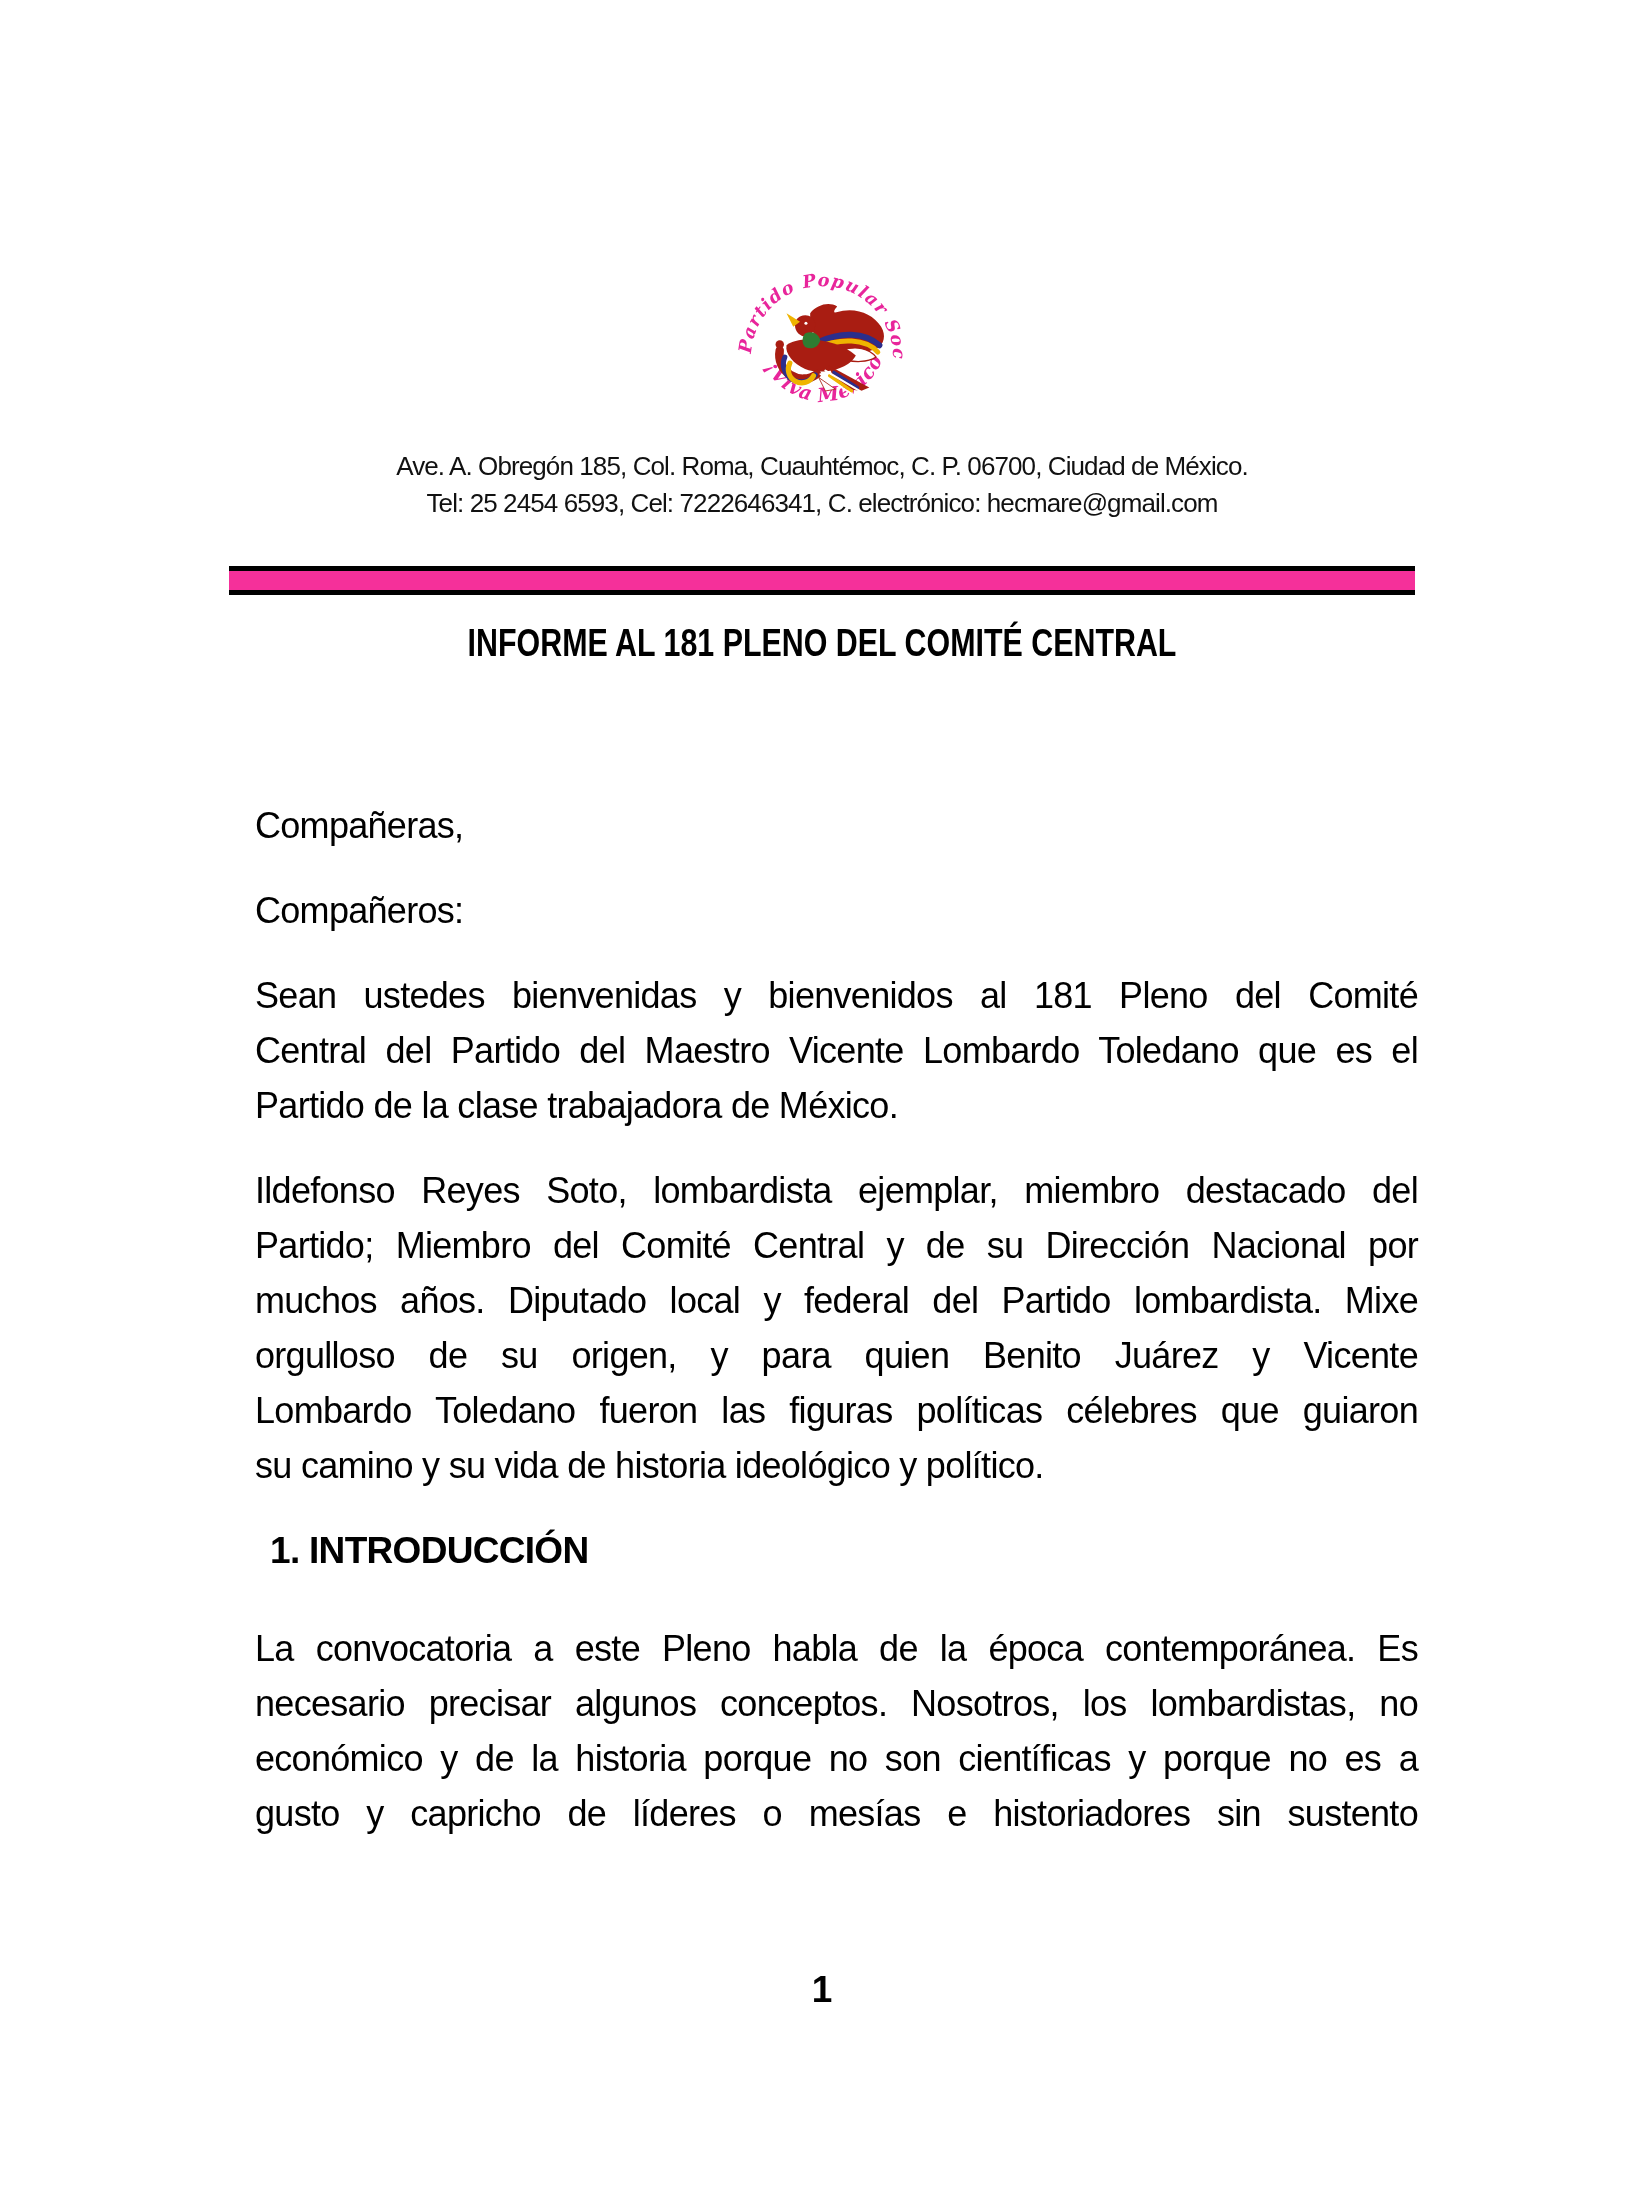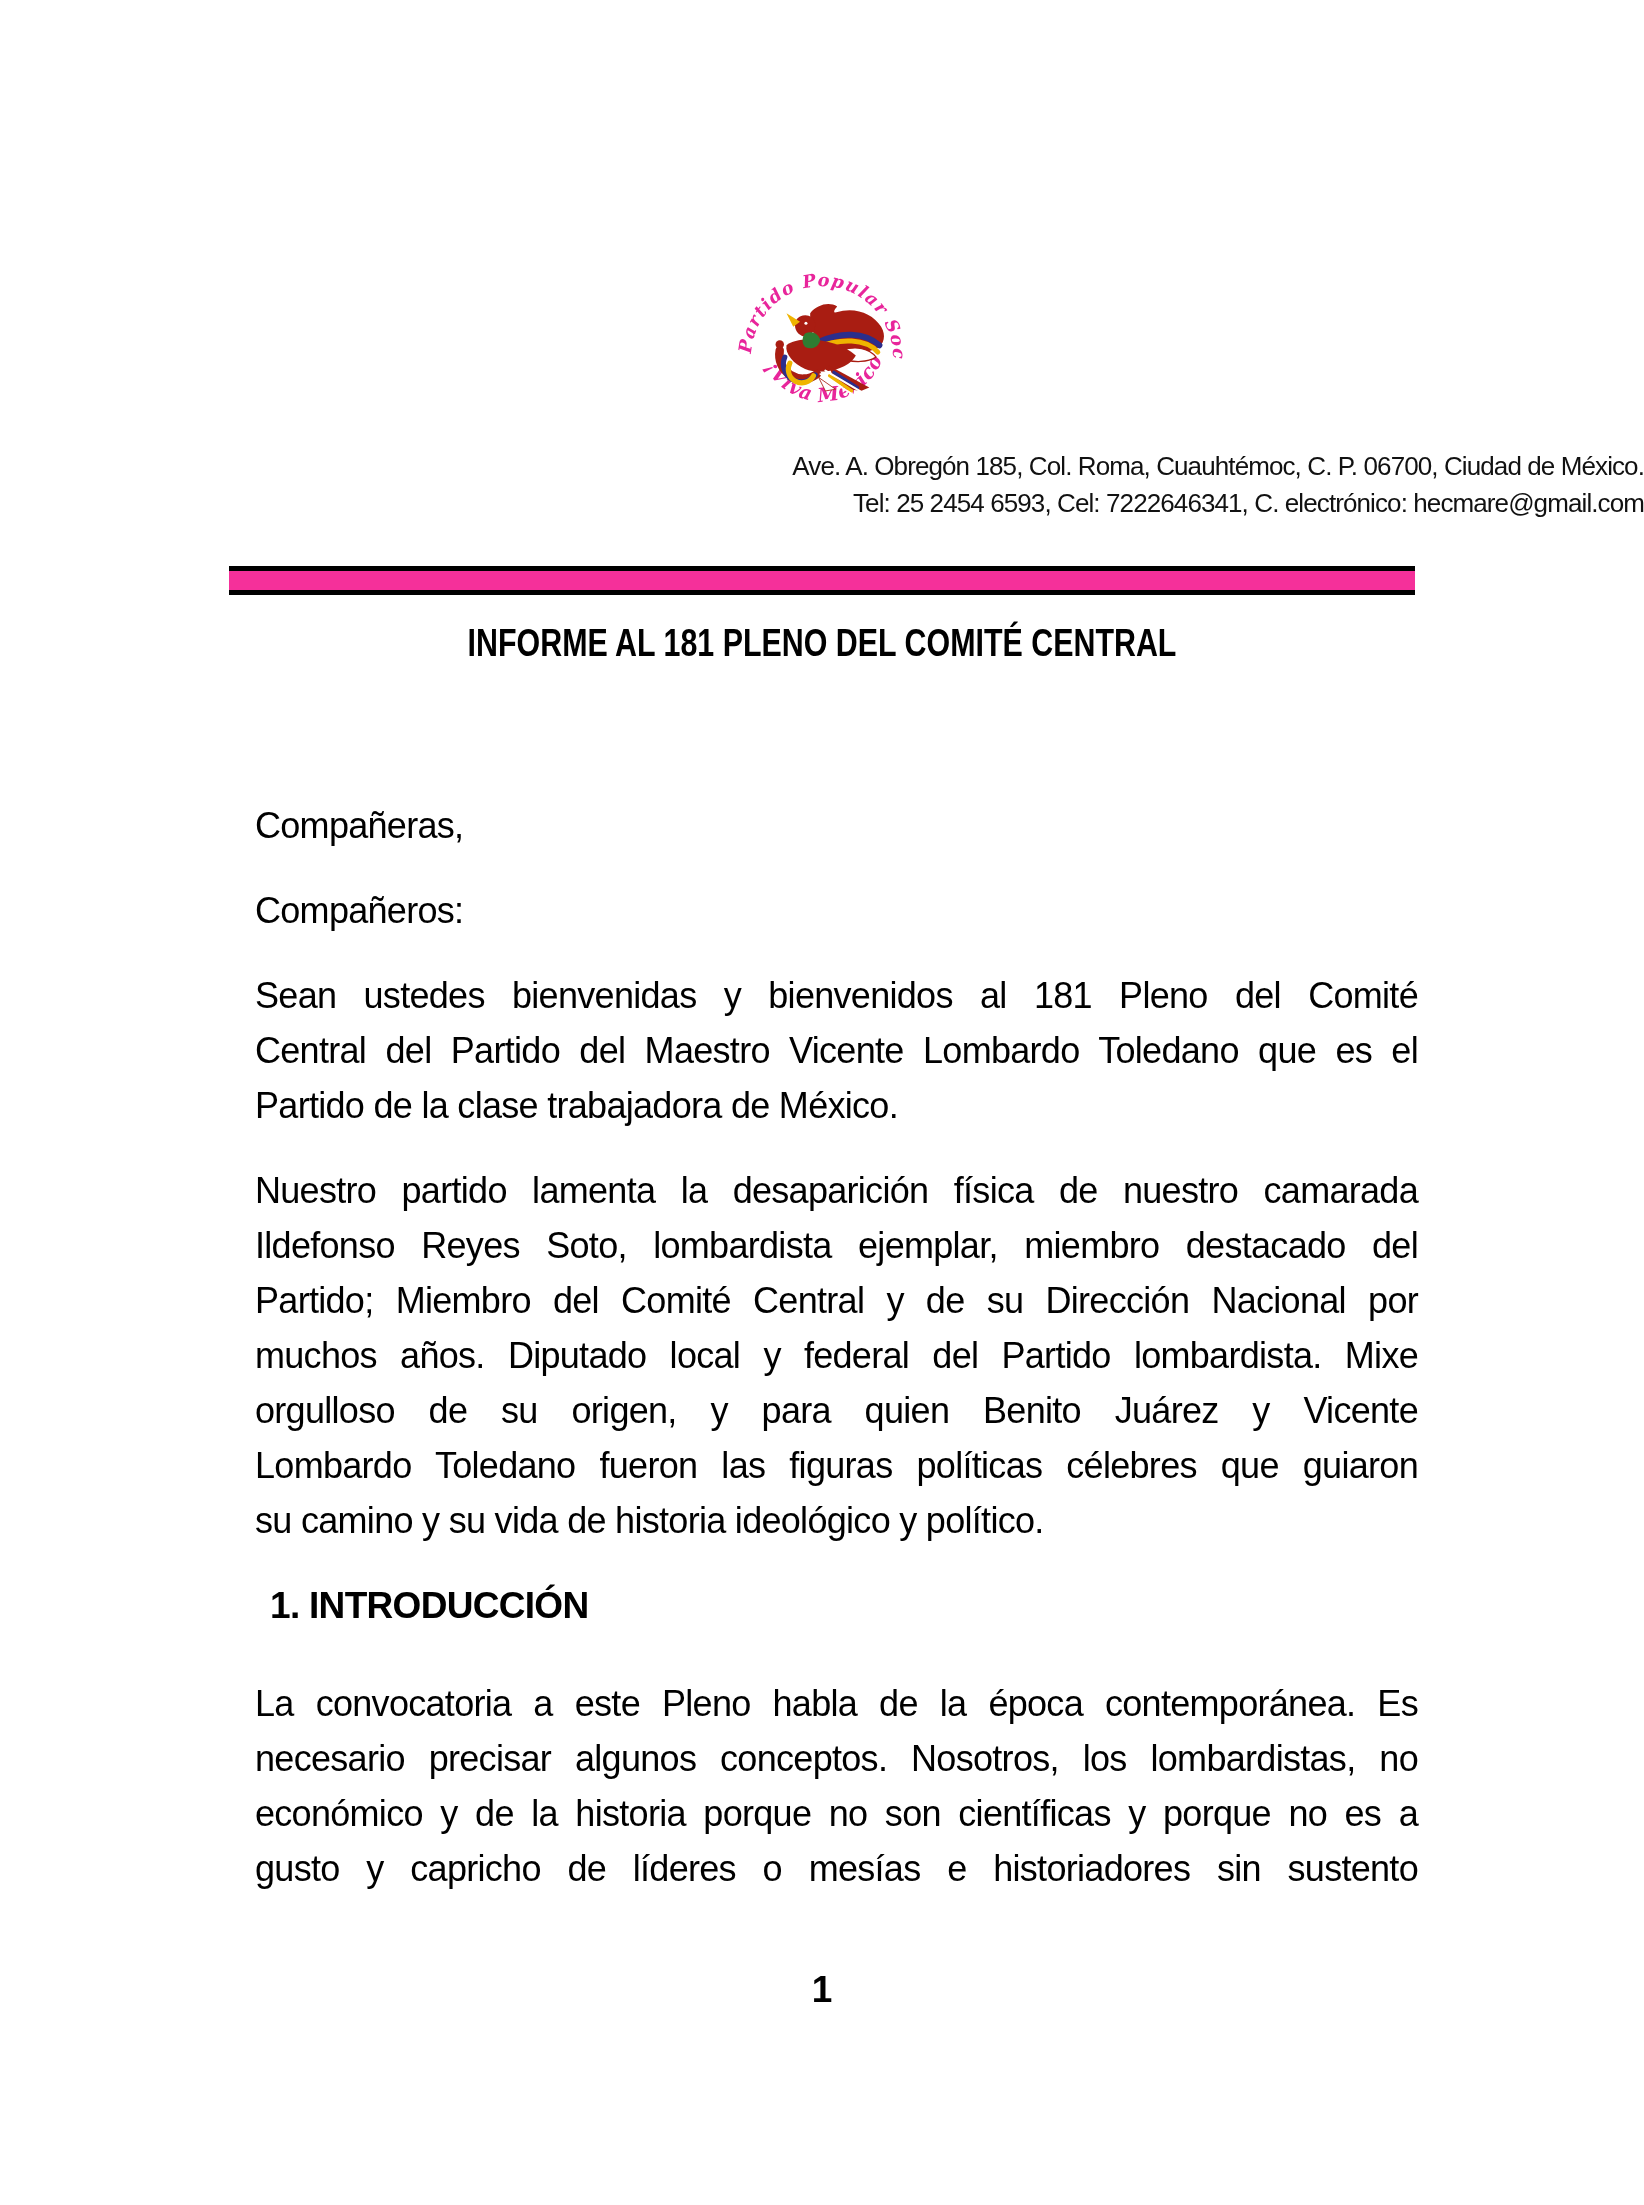--- a/index.html
+++ b/index.html
@@ -30,21 +30,21 @@
   .f-white { fill:var(--logo-white); }
   .f-pink  { fill:var(--logo-pink); }
   .st-blue  { stroke:var(--logo-blue);  fill:none; stroke-linecap:round; }
   .st-yellow{ stroke:var(--logo-yellow);fill:none; stroke-linecap:round; }
   .st-red   { stroke:var(--logo-red);   fill:none; stroke-linecap:round; }
   .st-white { stroke:var(--logo-white); fill:none; stroke-linecap:round; }
 
   
   .address {
     position:absolute; top:448px; left:0; width:100%;
-    text-align:right;
+    text-align:center;
     font-size:26px; line-height:37px;
     letter-spacing:-0.9px;
     color:#111;
   }
 
   
   .divider {
     position:absolute; top:566px; left:229px;
     width:1186px; height:18.7px;
     background:var(--divider);
@@ -153,21 +153,20 @@
       </div>
       <div class="block">
         <div class="line">Compañeros:</div>
       </div>
       <div class="block">
         <div class="line j">Sean ustedes bienvenidas y bienvenidos al 181 Pleno del Comité</div>
         <div class="line j">Central del Partido del Maestro Vicente Lombardo Toledano que es el</div>
         <div class="line">Partido de la clase trabajadora de México.</div>
       </div>
       <div class="block">
-        <div class="line j">Nuestro partido lamenta la desaparición física de nuestro camarada</div>
         <div class="line j">Ildefonso Reyes Soto, lombardista ejemplar, miembro destacado del</div>
         <div class="line j">Partido; Miembro del Comité Central y de su Dirección Nacional por</div>
         <div class="line j">muchos años. Diputado local y federal del Partido lombardista. Mixe</div>
         <div class="line j">orgulloso de su origen, y para quien Benito Juárez y Vicente</div>
         <div class="line j">Lombardo Toledano fueron las figuras políticas célebres que guiaron</div>
         <div class="line">su camino y su vida de historia ideológico y político.</div>
       </div>
       <div class="heading">1. INTRODUCCIÓN</div>
       <div class="block">
         <div class="line j">La convocatoria a este Pleno habla de la época contemporánea. Es</div>

